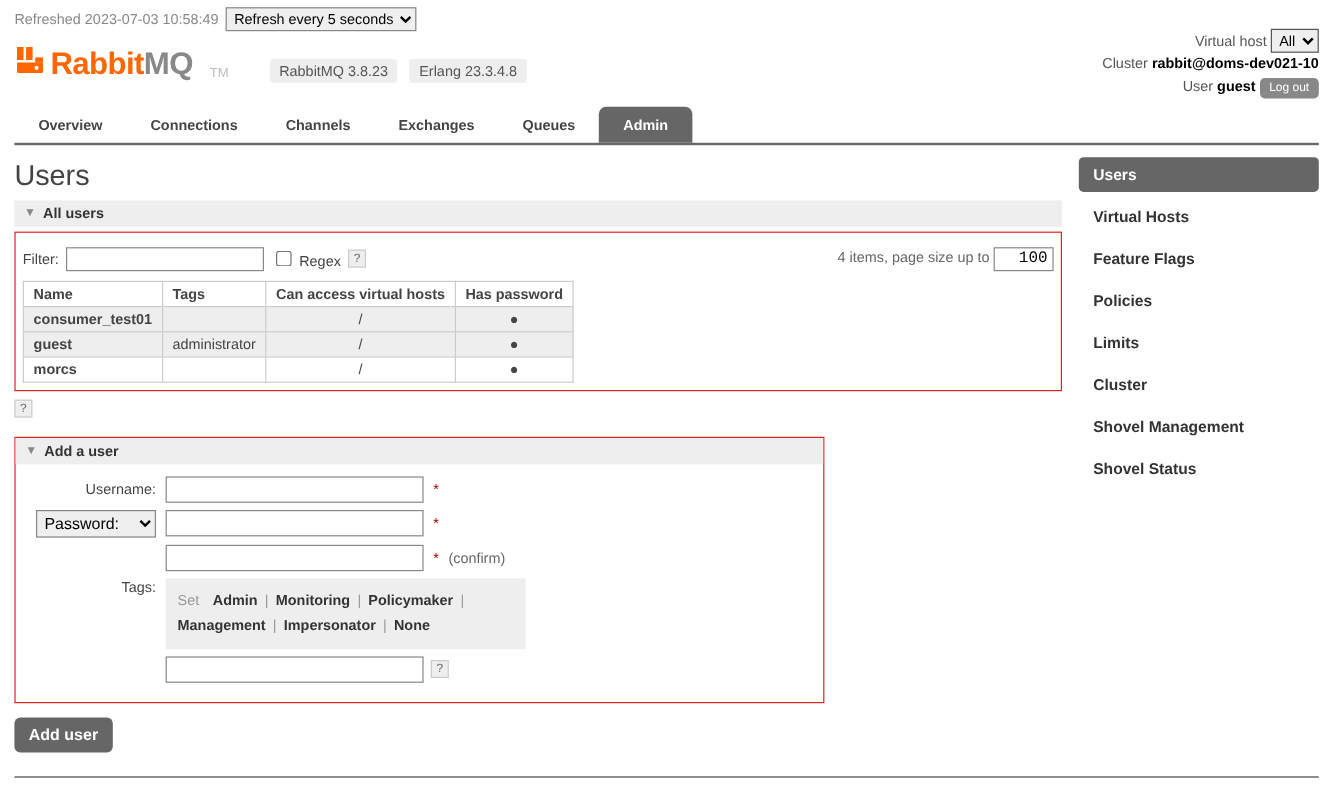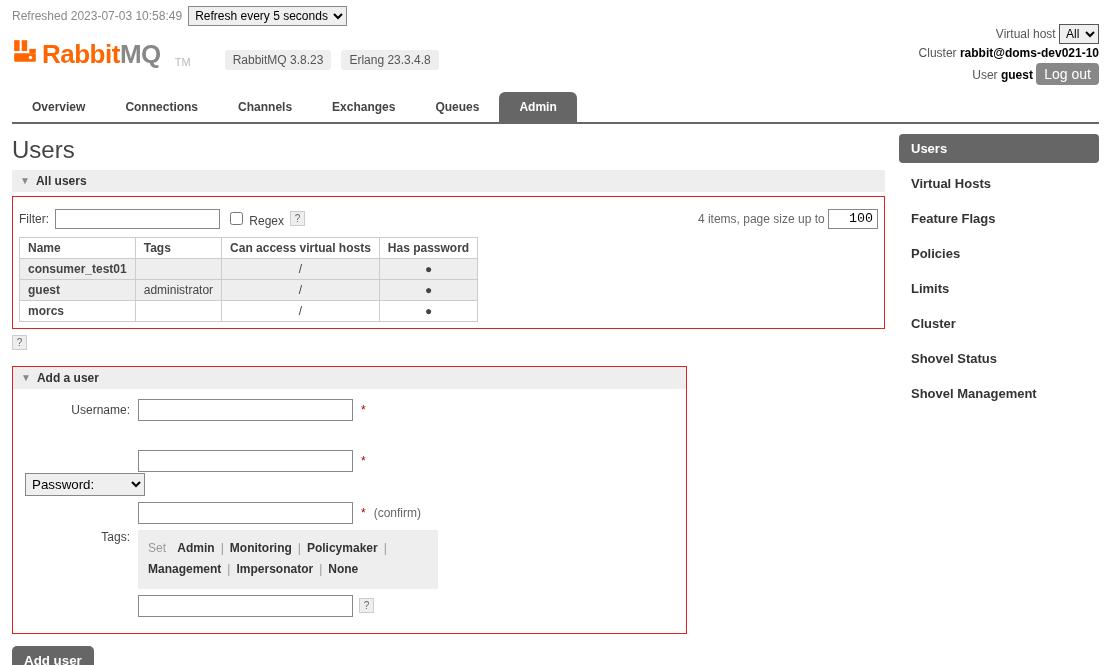--- a/index.html
+++ b/index.html
@@ -18,21 +18,21 @@
   .logo-row { display: flex; align-items: baseline; gap: 10px; }
   .logo { display: flex; align-items: center; font-family: Verdana, sans-serif; font-size: 26px; font-weight: bold; letter-spacing: -0.5px; }
   .logo .rabbit-icon { margin-right: 4px; }
   .logo .r1 { color: #f60; }
   .logo .r2 { color: #888; }
   .logo-tm { color: #bbb; font-size: 11px; margin-left: 4px; align-self: flex-end; padding-bottom: 3px;}
   .badge { background: #eee; border-radius: 3px; padding: 3px 8px; color: #555; font-size: 12px; }
   .right-col { text-align: right; color: #555; font-size: 12px; line-height: 1.6; }
   .right-col b { color: #000; }
   .vh-select { border: 1px solid #555; font-size: 12px; padding: 1px 2px; }
-  .logout-btn { background: #888; color: #fff; border: none; border-radius: 4px; padding: 3px 8px; font-size: 14px; cursor: pointer; }
+  .logout-btn { background: #888; color: #fff; border: none; border-radius: 4px; padding: 3px 8px; font-size: 10px; cursor: pointer; }
   .nav { border-bottom: 2px solid #666; margin: 6px 12px 0 12px; }
   .nav ul { list-style: none; margin: 0; padding: 0; display: flex; }
   .nav li { padding: 8px 20px; font-weight: bold; color: #444; cursor: pointer; }
   .nav li.active { background: #666; color: #fff; border-radius: 6px 6px 0 0; }
   .content { display: flex; padding: 10px 12px 0 12px; gap: 14px; }
   .main { flex: 1; }
   .side { width: 200px; }
   h1.page-title { font-size: 24px; font-weight: normal; margin: 2px 0 6px 0; color: #444; }
   .sect-hdr { background: #eee; padding: 4px 8px; font-weight: bold; color: #333; display: flex; align-items: center; gap: 6px; }
   .sect-hdr .tri { font-size: 10px; color: #888; }
@@ -45,21 +45,21 @@
   .page-ctrl input { width: 50px; text-align: right; border: 1px solid #888; padding: 2px 4px; height: 20px; font-family: Liberation Mono, monospace;}
   table.users { border-collapse: collapse; }
   table.users th, table.users td { border: 1px solid #ccc; padding: 3px 8px; font-size: 12px; }
   table.users th { background: #fff; text-align: left; font-weight: bold; }
   table.users tr.odd td { background: #eee; }
   table.users td.center { text-align: center; }
   .belowtbl { margin-top: 6px; }
   .adduser-inner { padding: 10px 6px 4px 6px; }
   .form-row { display: flex; align-items: center; gap: 8px; margin-bottom: 6px; }
   .form-lbl { width: 105px; text-align: right; }
-  .form-lbl select { width: 120px; border:1px solid #888; padding:2px;margin-top:46px; }
+  .form-lbl select { width: 100px; border:1px solid #888; padding:2px; }
   .form-row input[type=text], .form-row input[type=password] { width: 215px; border: 1px solid #888; height: 22px; padding: 2px 4px; }
   .ast { color: #a00; }
   .tagset { background: #eee; padding: 8px 10px; color: #333; line-height: 1.8; width: 300px; }
   .tagset .set-lbl { color: #999; margin-right: 8px; }
   .tagset a { color: #333; font-weight: bold; text-decoration: none; cursor: pointer; }
   .tagset .sep { color: #999; padding: 0 6px; }
   .add-btn { background: #666; color: #fff; border: none; border-radius: 5px; padding: 7px 12px; font-weight: bold; margin-top: 12px; cursor: pointer; }
   .side-item { padding: 7px 12px; color: #333; font-weight: bold; font-size: 13px; cursor: pointer; border-radius: 4px; margin-bottom: 6px;}
   .side-item.active { background: #666; color: #fff; }
   .footer { border-top: 1px solid #444; margin: 20px 12px 0 12px; padding: 10px 0; display: flex; gap: 28px; font-weight: bold; font-size: 12px; }
@@ -211,18 +211,18 @@
     <button class="add-btn">Add user</button>
   </div>
 
   <div class="side" id="sidebar">
       <div class="side-item active">Users</div>
       <div class="side-item">Virtual Hosts</div>
       <div class="side-item">Feature Flags</div>
       <div class="side-item">Policies</div>
       <div class="side-item">Limits</div>
       <div class="side-item">Cluster</div>
+      <div class="side-item">Shovel Management</div>
       <div class="side-item">Shovel Status</div>
-      <div class="side-item">Shovel Management</div>
     </div>
 </div>
 
 <div class="footer" id="footer"></div>
 
 </body></html>

